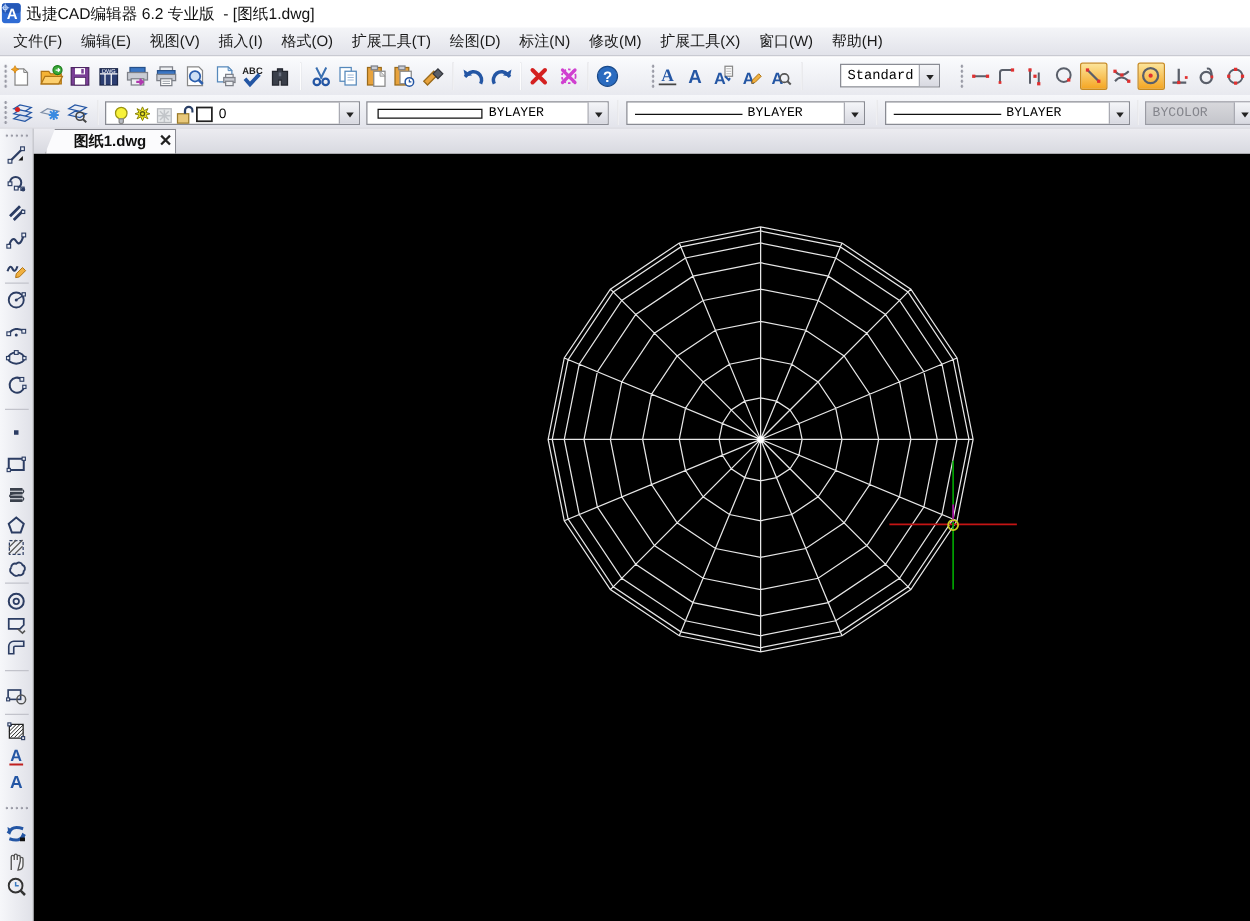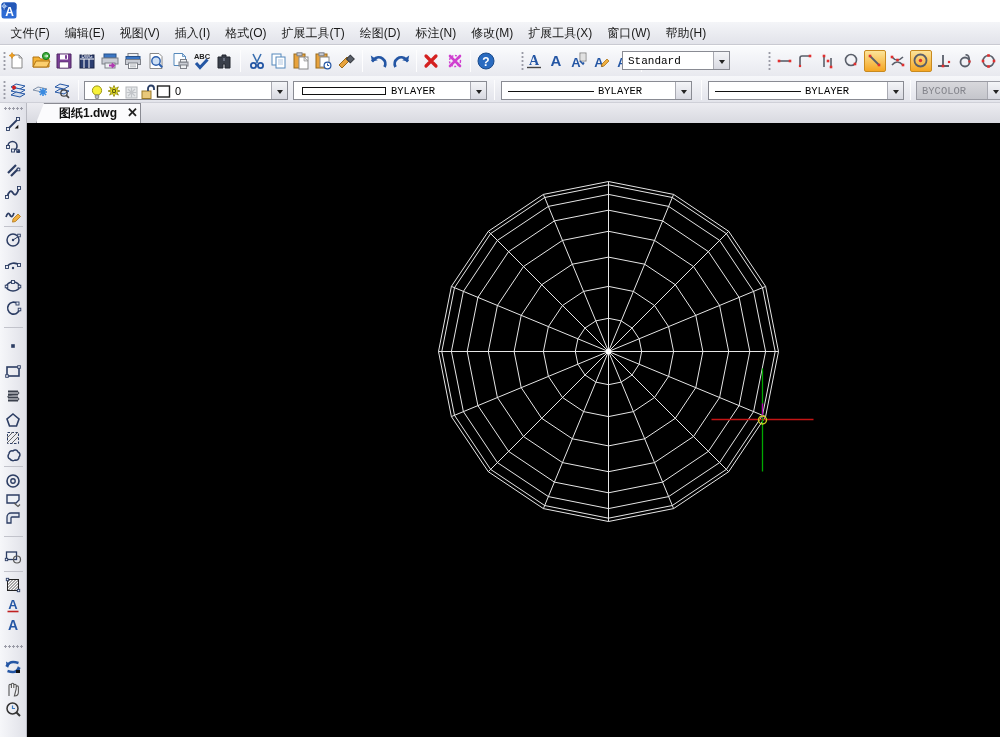--- a/index.html
+++ b/index.html
@@ -16,20 +16,21 @@
 .mono{font-family:"Liberation Mono",monospace}
 </style></head><body>
 <div class="titlebar">
 <svg width="16" height="17" viewBox="0 0 16 17" style="position:absolute;left:1px;top:2px">
       <rect x="0.5" y="0.5" width="15" height="16" rx="2.5" fill="#2e6bd4"></rect>
       <rect x="0.5" y="0.5" width="15" height="8" rx="2.5" fill="#2458b8"></rect>
       <text x="8.7" y="13.5" font-size="12" font-weight="bold" fill="#fff" text-anchor="middle" font-family="Liberation Sans">A</text>
       <circle cx="3.2" cy="4.2" r="1.6" fill="none" stroke="#bcd4f8" stroke-width="0.9"></circle>
       <path d="M3.2 0.8 v7 M0.4 4.2 h6" stroke="#bcd4f8" stroke-width="0.7"></path>
     </svg>
+<div style="position:absolute;left:21px;top:3px;font-size:12.5px;color:#111">迅捷CAD编辑器 6.2 专业版&nbsp; - [图纸1.dwg]</div>
 </div>
 <div class="menubar"><span style="margin-left:3px;padding:0"></span><span>文件(F)</span><span>编辑(E)</span><span>视图(V)</span><span>插入(I)</span><span>格式(O)</span><span>扩展工具(T)</span><span>绘图(D)</span><span>标注(N)</span><span>修改(M)</span><span>扩展工具(X)</span><span>窗口(W)</span><span>帮助(H)</span></div>
 <div class="tb1">
     <div style="position:absolute;left:3px;top:5px;width:3px;height:20px;background-image:radial-gradient(circle at 1.5px 2px, #9a9ba6 1px, transparent 1.2px);background-size:3px 4px"></div>
     <div style="position:absolute;left:7px;top:5px;width:20px;height:20px"><svg width="20" height="20" viewBox="0 0 20 20">
         <path d="M5 4 h7 l3 3 v10 h-10 z" fill="#fff" stroke="#888" stroke-width="1"></path>
         <path d="M12 4 l3 3 h-3 z" fill="#ddd" stroke="#888" stroke-width="0.8"></path>
         <path d="M5 1.5 l1 2 2 1 -2 1 -1 2 -1-2 -2-1 2-1 z" fill="#f0a020" stroke="#c87800" stroke-width="0.5"></path>
       </svg></div>
     <div style="position:absolute;left:31px;top:5px;width:20px;height:20px"><svg width="20" height="20" viewBox="0 0 20 20">
@@ -149,21 +150,21 @@
     <div style="position:absolute;left:591px;top:5px;width:20px;height:20px"><svg width="20" height="20" viewBox="0 0 20 20">
         <text x="8" y="16" font-size="13" font-weight="bold" fill="#2456a4" text-anchor="middle" font-family="Liberation Sans">A</text>
         <path d="M11 13 l5-5 2 2 -5 5 -2.6 0.6 z" fill="#f0b040" stroke="#b07515" stroke-width="0.8"></path>
       </svg></div>
     <div style="position:absolute;left:614px;top:5px;width:20px;height:20px"><svg width="20" height="20" viewBox="0 0 20 20">
         <text x="8" y="16" font-size="13" font-weight="bold" fill="#2456a4" text-anchor="middle" font-family="Liberation Sans">A</text>
         <circle cx="13.5" cy="11.5" r="3.4" fill="none" stroke="#555" stroke-width="1.3"></circle>
         <path d="M16 14 l2.6 2.6" stroke="#555" stroke-width="1.6"></path>
       </svg></div>
     <div style="position:absolute;left:641px;top:4px;width:1px;height:22px;background:#b9bac2;border-right:1px solid #fdfdfe"></div>
-    <div class="combo" style="left:622px;top:5px;width:108px">
+    <div class="combo" style="left:672px;top:5px;width:80px">
       <span class="mono" style="position:absolute;left:5px;top:3px;font-size:11px">Standard</span>
       <div class="btn"></div>
     </div>
     <div style="position:absolute;left:768px;top:5px;width:3px;height:20px;background-image:radial-gradient(circle at 1.5px 2px, #9a9ba6 1px, transparent 1.2px);background-size:3px 4px"></div>
     <div style="position:absolute;left:775px;top:5px;width:20px;height:20px"><svg width="20" height="20" viewBox="0 0 20 20">
         <path d="M4 10 h11" stroke="#5a5f6a" stroke-width="1.6"></path>
         <rect x="2.7" y="8.7" width="2.6" height="2.6" fill="#e03030"></rect>
         <rect x="13.7" y="8.7" width="2.6" height="2.6" fill="#e03030"></rect>
       </svg></div>
     <div style="position:absolute;left:796px;top:5px;width:20px;height:20px"><svg width="20" height="20" viewBox="0 0 20 20">

